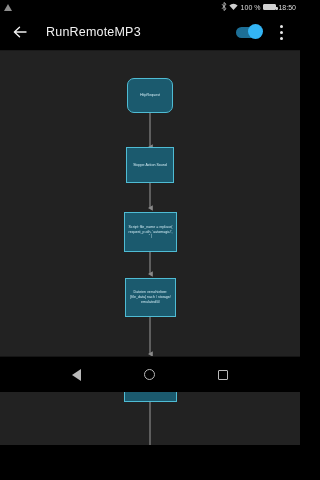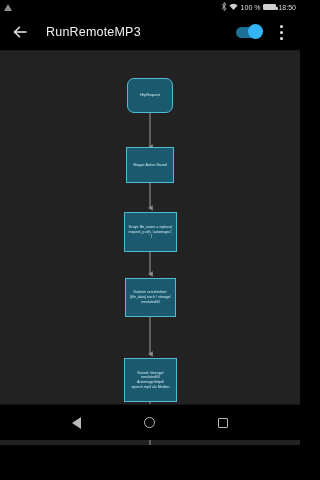--- a/index.html
+++ b/index.html
@@ -2,21 +2,21 @@
 <html><head>
 <meta charset="utf-8">
 <style>
   * { margin:0; padding:0; box-sizing:border-box; }
   html, body {
     width:300px; height:480px;
     background:#000;
     font-family:"Liberation Sans", sans-serif;
     overflow:hidden;
   }
-  #screen { position:relative; width:300px; height:440px; background:#000; }
+  #screen { position:relative; width:300px; height:392px; background:#000; }
 
   
   .statusbar {
     position:absolute; top:0; left:0; width:300px; height:14px;
     background:#000; display:flex; align-items:center;
     padding:0 4px; color:#d8d8d8; font-size:7px; line-height:1;
   }
   .sb-left { display:flex; align-items:center; gap:3px; }
   .sb-right { margin-left:auto; display:flex; align-items:center; gap:2.5px; }
   .sb-icon { display:inline-block; color:#cfcfcf; }

